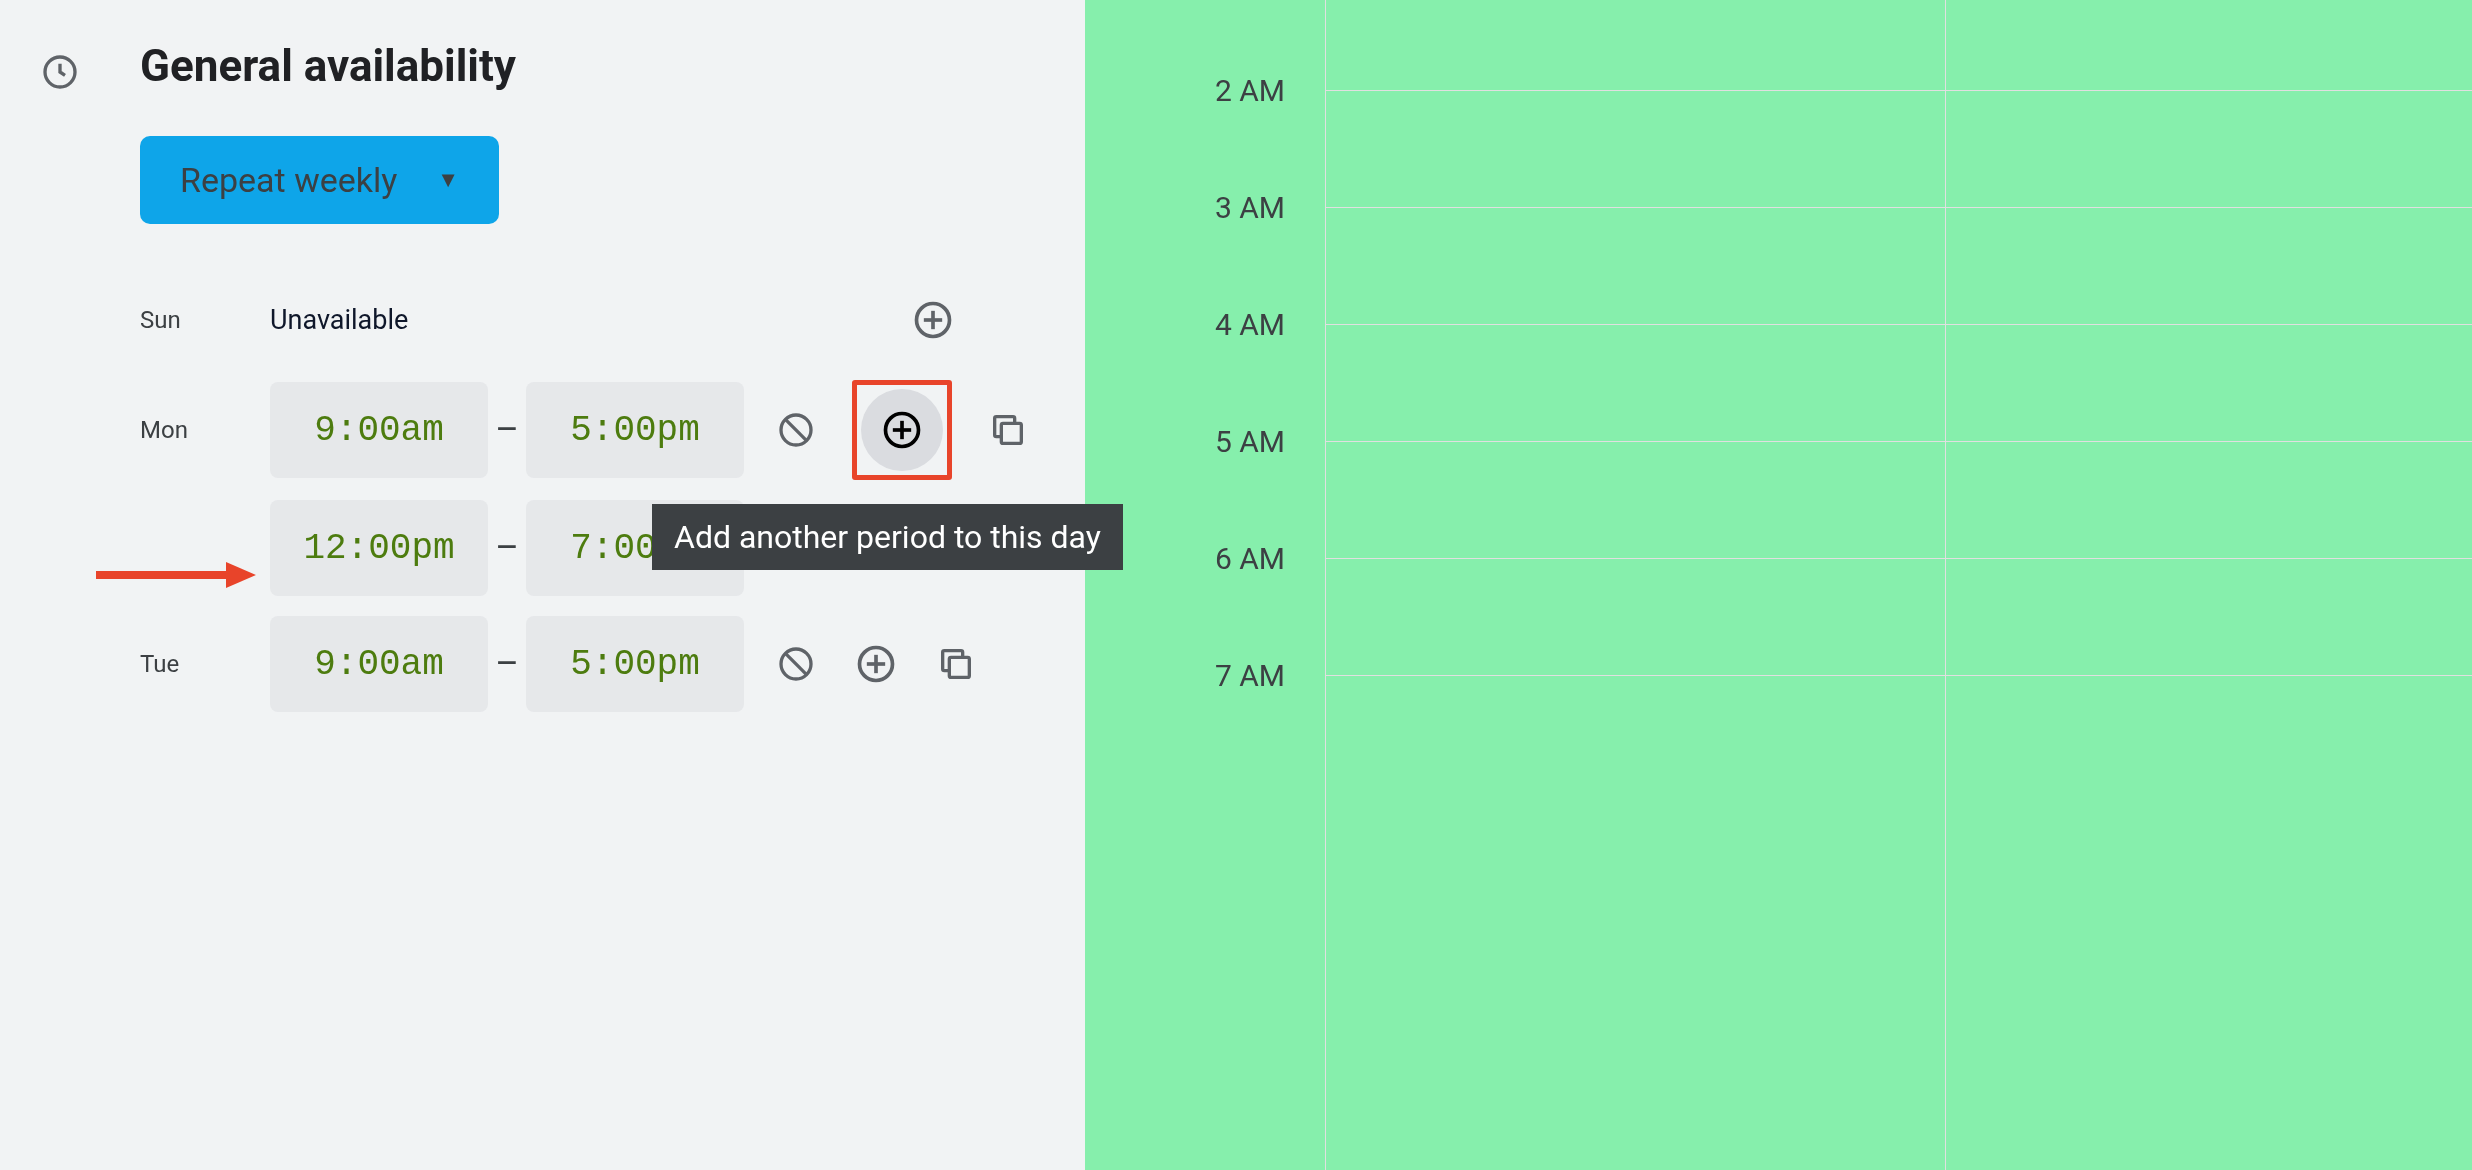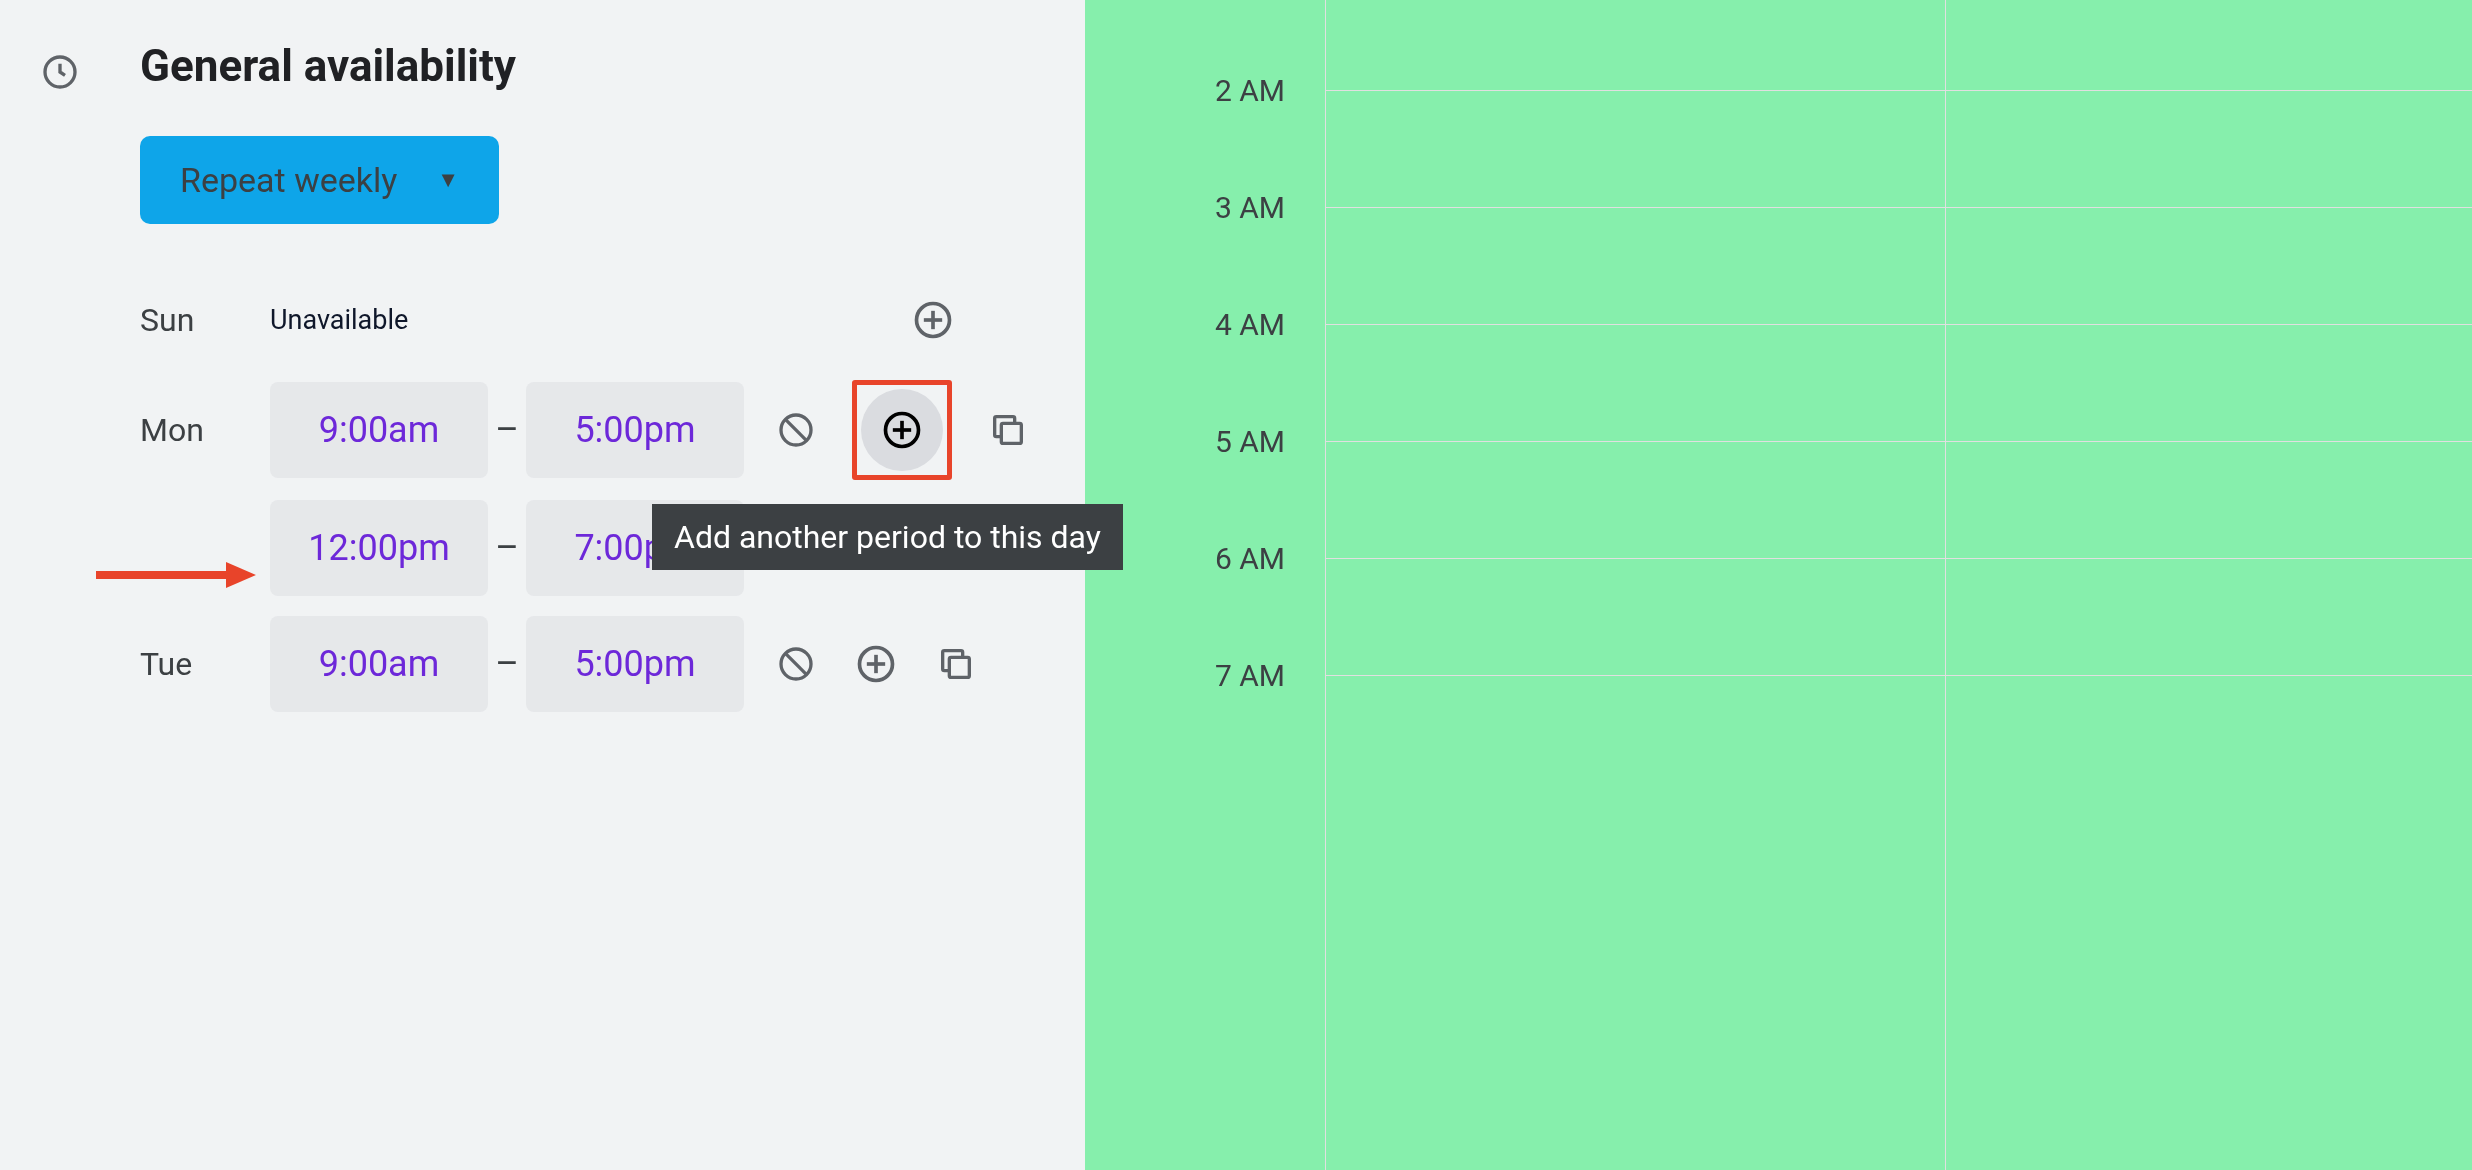--- a/index.html
+++ b/index.html
@@ -64,38 +64,39 @@
     .chevron { font-size: 22px; color: #3c4043; }
     .days { margin-top: 46px; }
     .day-row {
       display: flex;
       align-items: center;
       min-height: 100px;
       padding: 10px 0;
     }
     .day-label {
       width: 130px;
-      font-size: 32px;
+      font-size: 24px;
       color: #3c4043;
     }
     .unavailable {
       font-size: 27px;
       color: #0f172a;
     }
     .time-chip {
       width: 218px;
       height: 96px;
       background: #e6e8ea;
       border-radius: 8px;
       display: flex;
       align-items: center;
       justify-content: center;
       font-size: 36px;
-      color: #6d28d9;
+      color: #4d7c0f;
       cursor: pointer;
+      font-family: Liberation Mono, monospace;
     }
     .dash {
       width: 38px;
       text-align: center;
       font-size: 36px;
       color: #3c4043;
     }
     .actions {
       display: flex;
       align-items: center;

